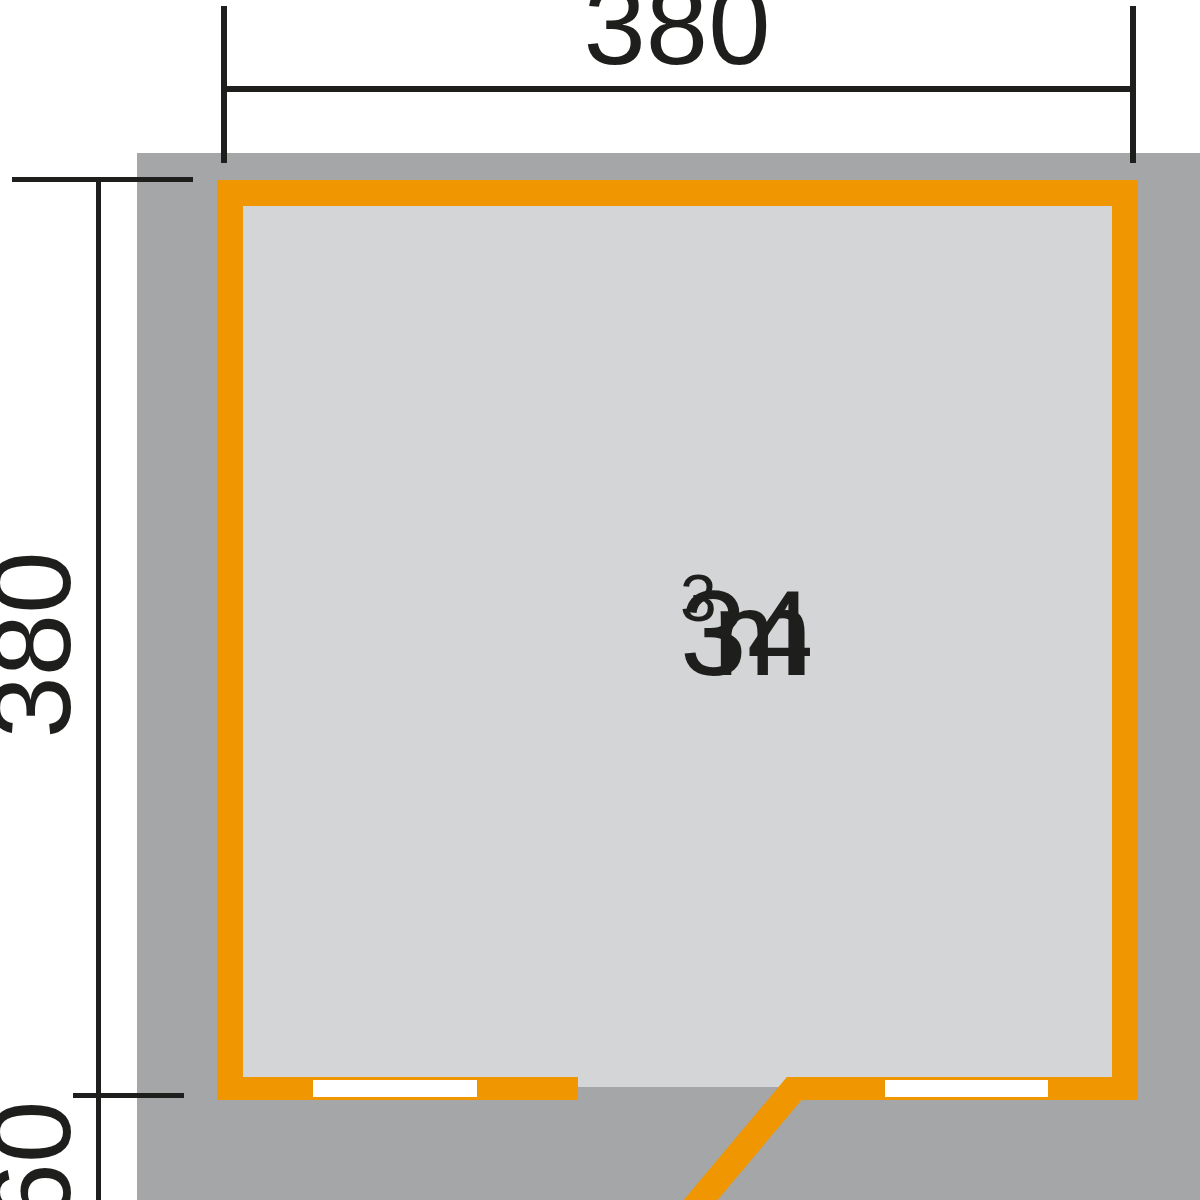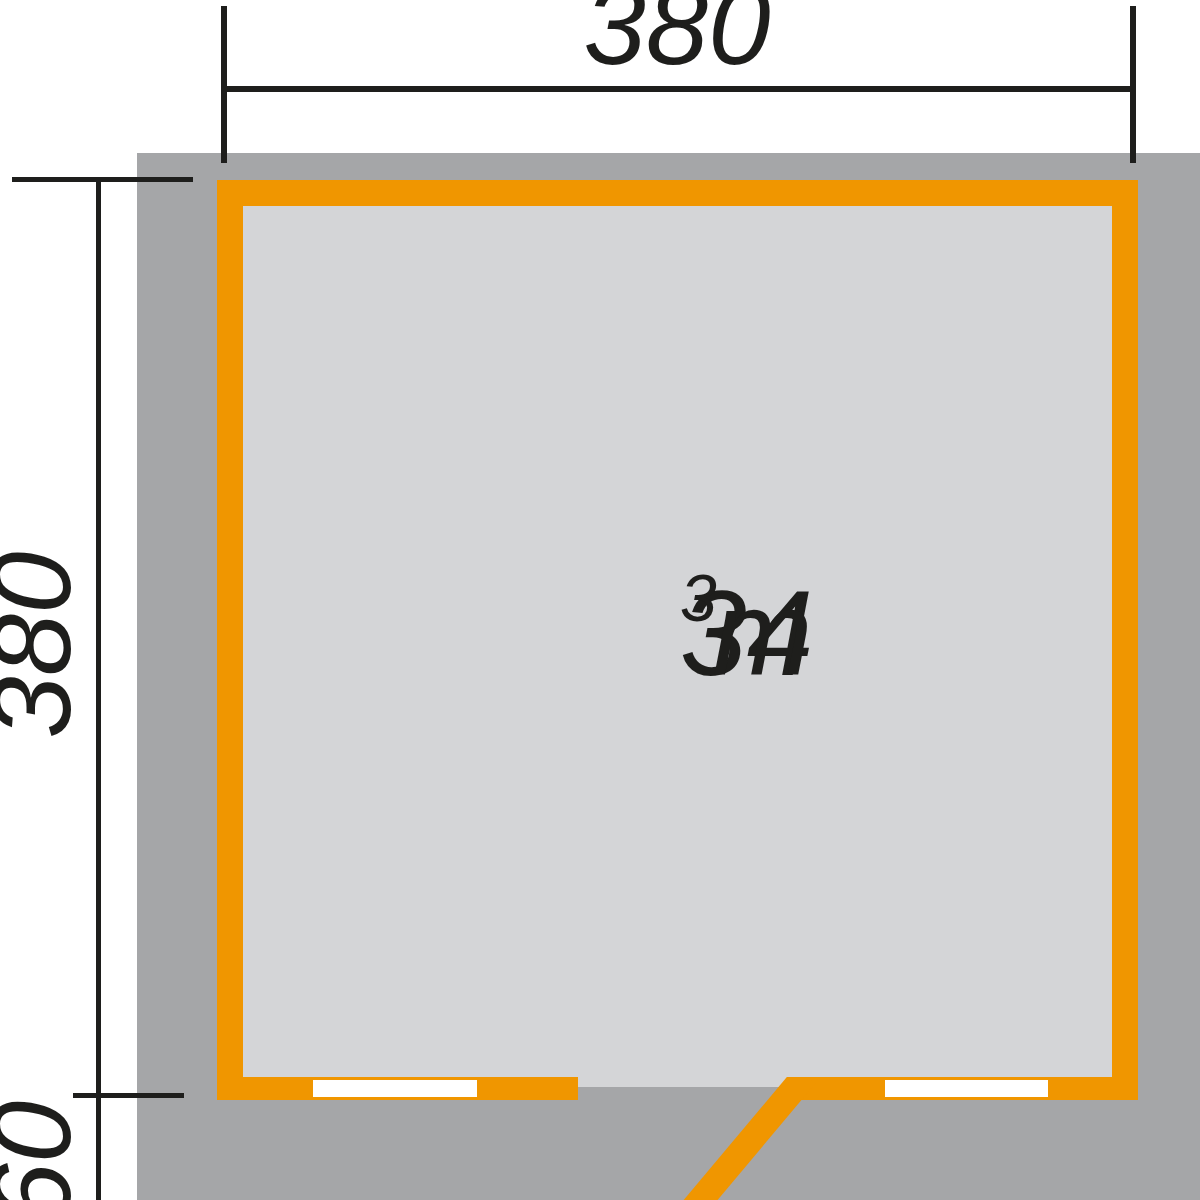--- a/index.html
+++ b/index.html
@@ -1,20 +1,19 @@
 <!DOCTYPE html>
 <html style="--c-wall: #F09600; --c-roof-footprint: #A5A6A8; --c-interior-floor: #D4D5D7; --c-opening: #FFFFFF; --c-dimension: #1E1E1C; --c-background: #FFFFFF;"><head>
 <meta charset="utf-8">
 <style>
   html,body{margin:0;padding:0;background:#fff;}
   #stage{
     position:relative;width:1200px;height:1200px;overflow:hidden;
     background:var(--c-background,#ffffff);
     font-family:"Liberation Sans",sans-serif;
-    font-style:italic;
   }
   #stage *{position:absolute;box-sizing:border-box;}
 
   
   .footprint{left:137px;top:153px;width:1063px;height:1047px;background:var(--c-roof-footprint,#a5a6a8);}
   .interior{left:243px;top:206px;width:869px;height:881px;background:var(--c-interior-floor,#d4d5d7);}
   .door-floor{left:578px;top:1077px;width:212px;height:10px;background:var(--c-interior-floor,#d4d5d7);}
 
   
   .wall{background:var(--c-wall,#f09600);}

